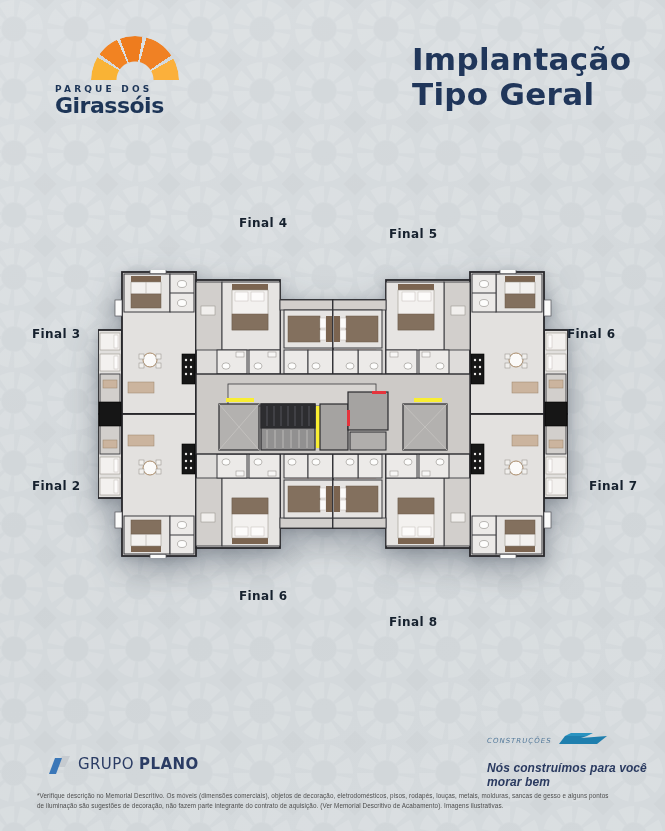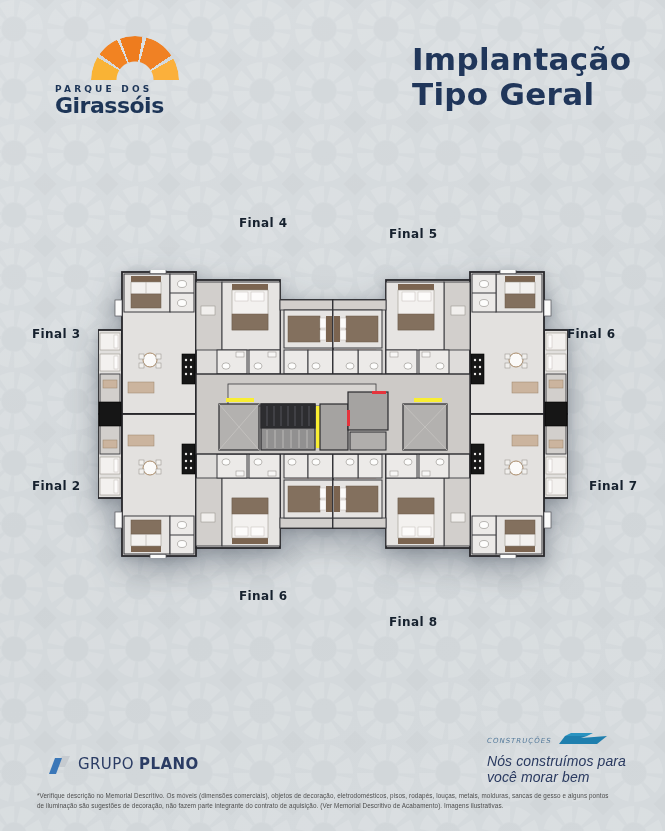--- a/index.html
+++ b/index.html
@@ -76,21 +76,21 @@
   
   .gp{left:48px;top:755px;display:flex;align-items:flex-start;gap:6px;}
   .gp-text{font-family:"DejaVu Sans",sans-serif;font-size:15px;color:#2b3c64;letter-spacing:.4px;}
   .gp-text b{font-weight:800;}
   .cp{left:487px;top:733px;width:160px;font-style:italic;}
   .cp-top{display:flex;align-items:flex-end;gap:5px;}
   .cp-small{font-family:"DejaVu Sans",sans-serif;font-size:7px;font-weight:400;
     letter-spacing:1px;color:#53799a;padding-bottom:2px;}
   .cp-name{font-family:"DejaVu Sans",sans-serif;font-size:26px;font-weight:800;
     color:#22315b;letter-spacing:.5px;line-height:24px;}
-  .cp-tag{font-size:14px;color:#2a3a60;margin-top:6px;letter-spacing:.1px;}
+  .cp-tag{font-size:12px;color:#2a3a60;margin-top:14px;letter-spacing:.1px;font-weight:bold;}
 
   
   .disc{left:37px;top:791px;width:600px;font-size:6.3px;line-height:9.5px;
     color:#4d4d4d;letter-spacing:.1px;}
 </style>
 </head>
 <body>
 
 <svg class="bgpat" width="665" height="831" aria-hidden="true">
   <defs>

